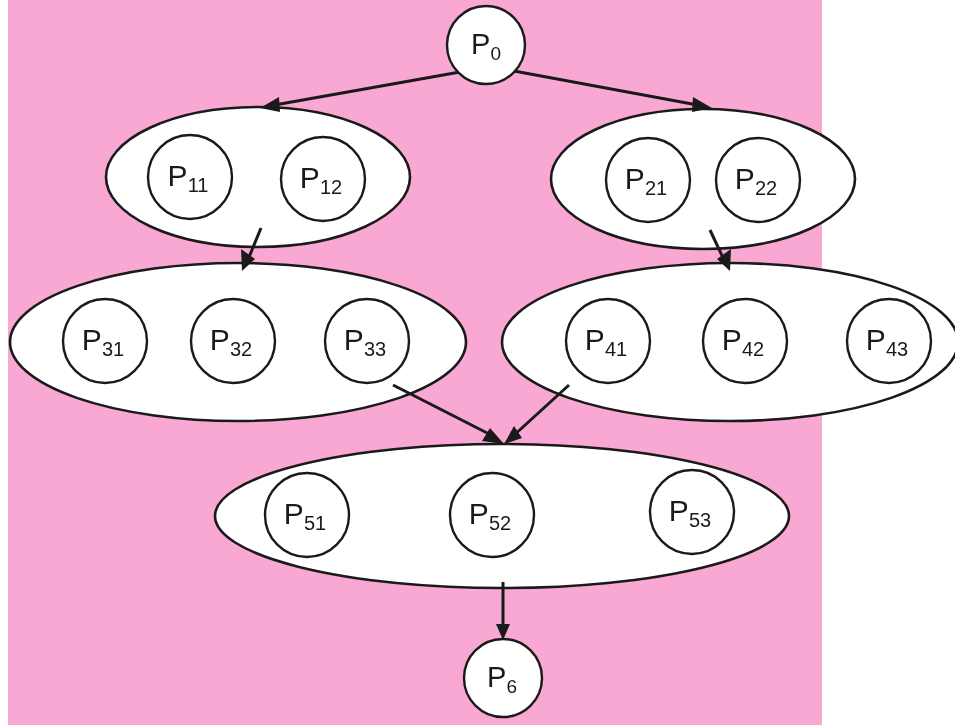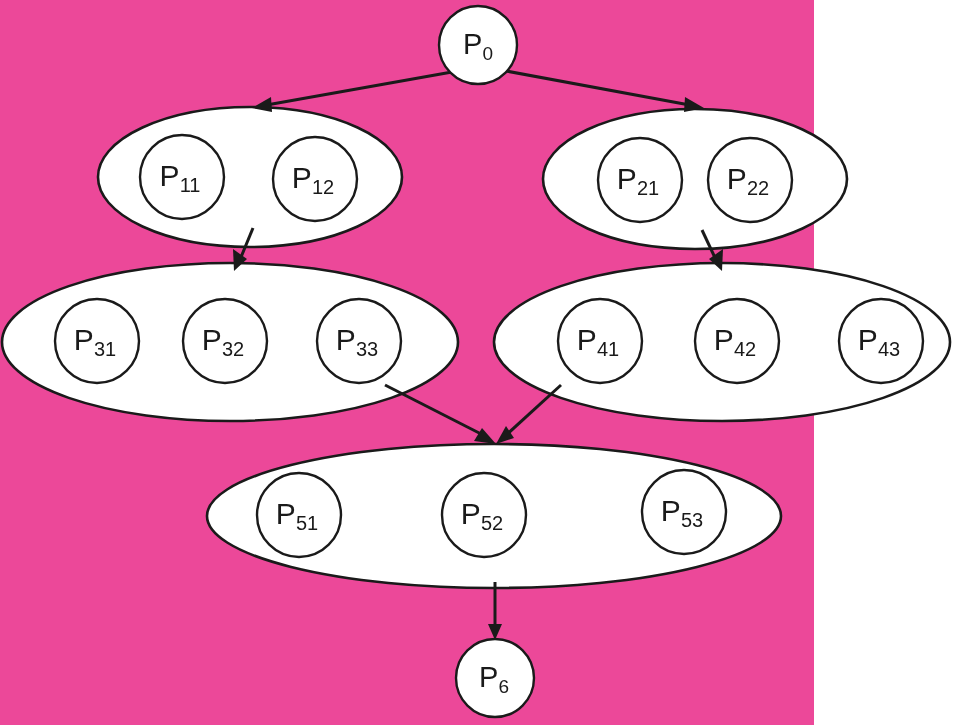--- a/index.html
+++ b/index.html
@@ -10,21 +10,22 @@
   body {
     width: 955px;
     height: 725px;
     font-family: "Liberation Sans", sans-serif;
     overflow: hidden;
   }
   #diagram-root {
     position: relative;
     width: 814px;
     height: 725px;
-    background: #ec4899;
+    background: #f9a8d4;
+    margin-left: 8px;
   }
   svg.diagram-canvas {
     display: block;
     width: 955px;
     height: 725px;
   }
   .group-ellipse {
     fill: #ffffff;
     stroke: #1a1a1a;
     stroke-width: 2.6;

